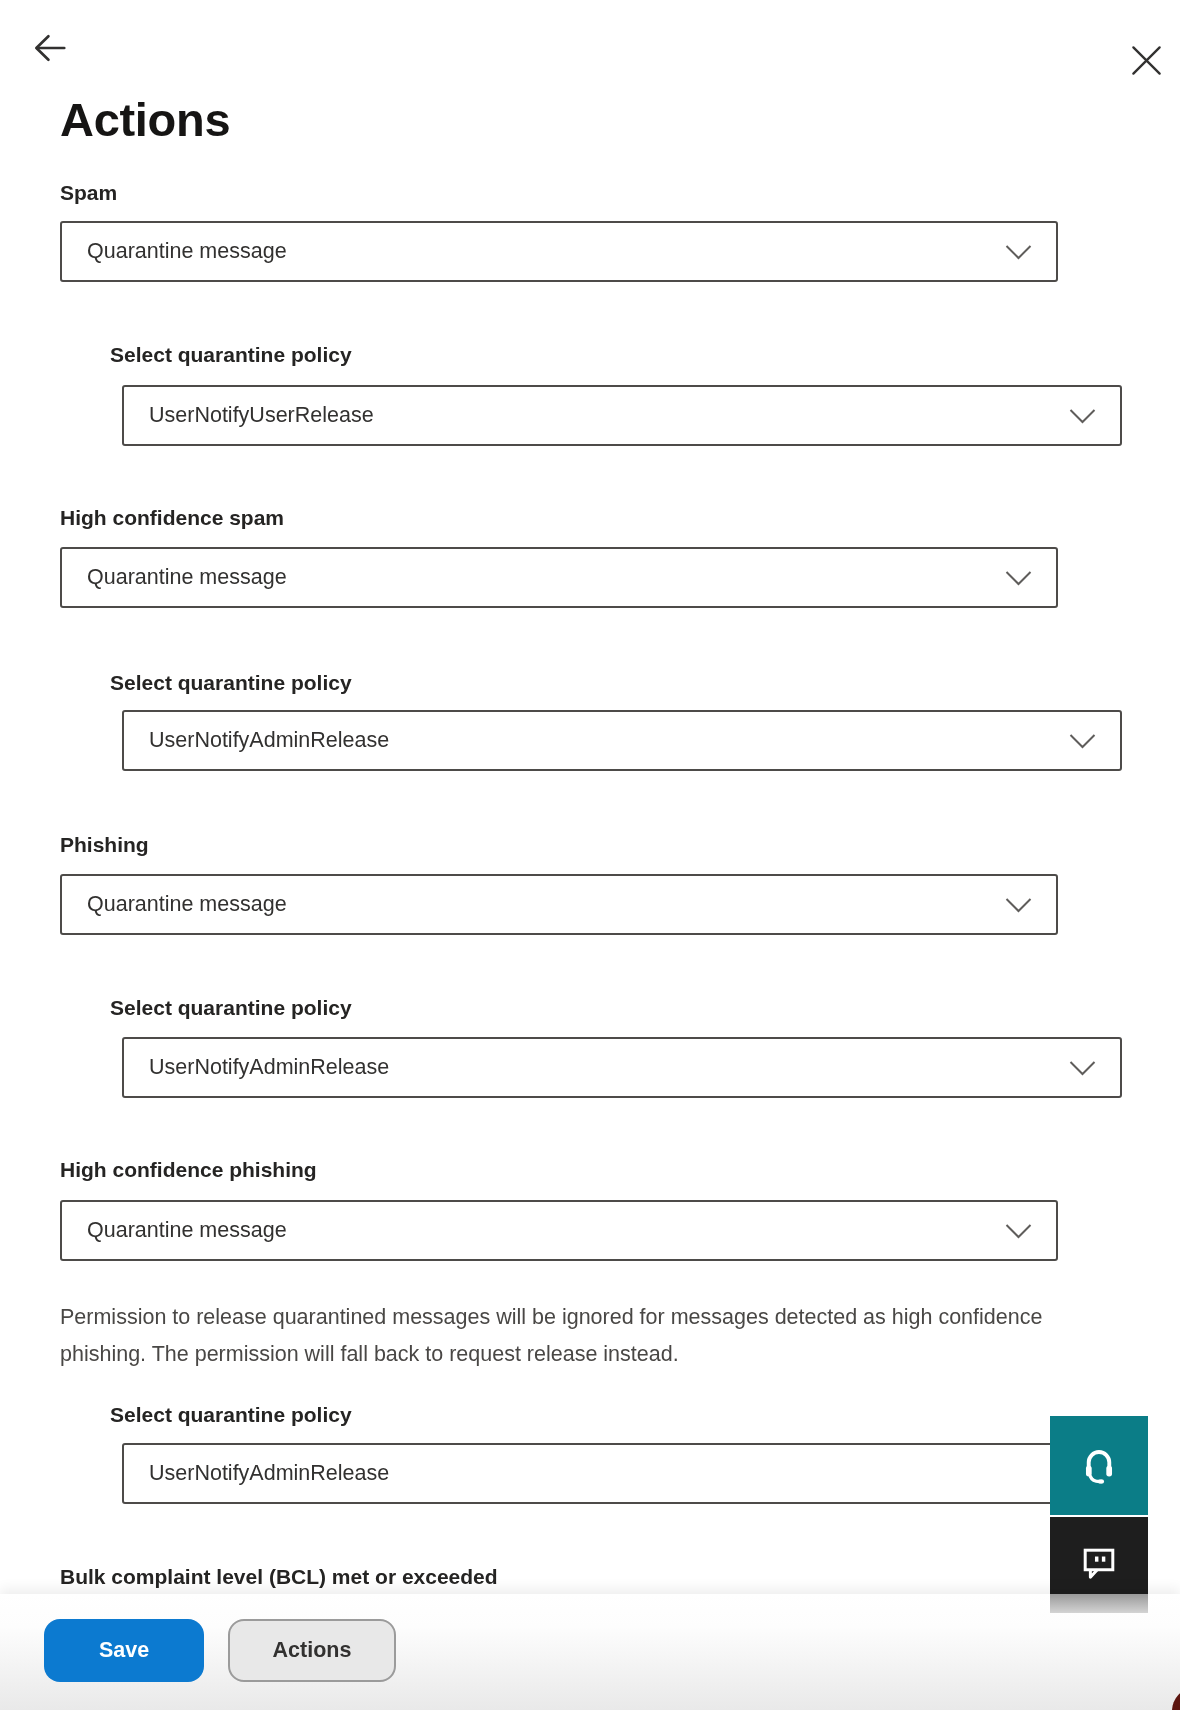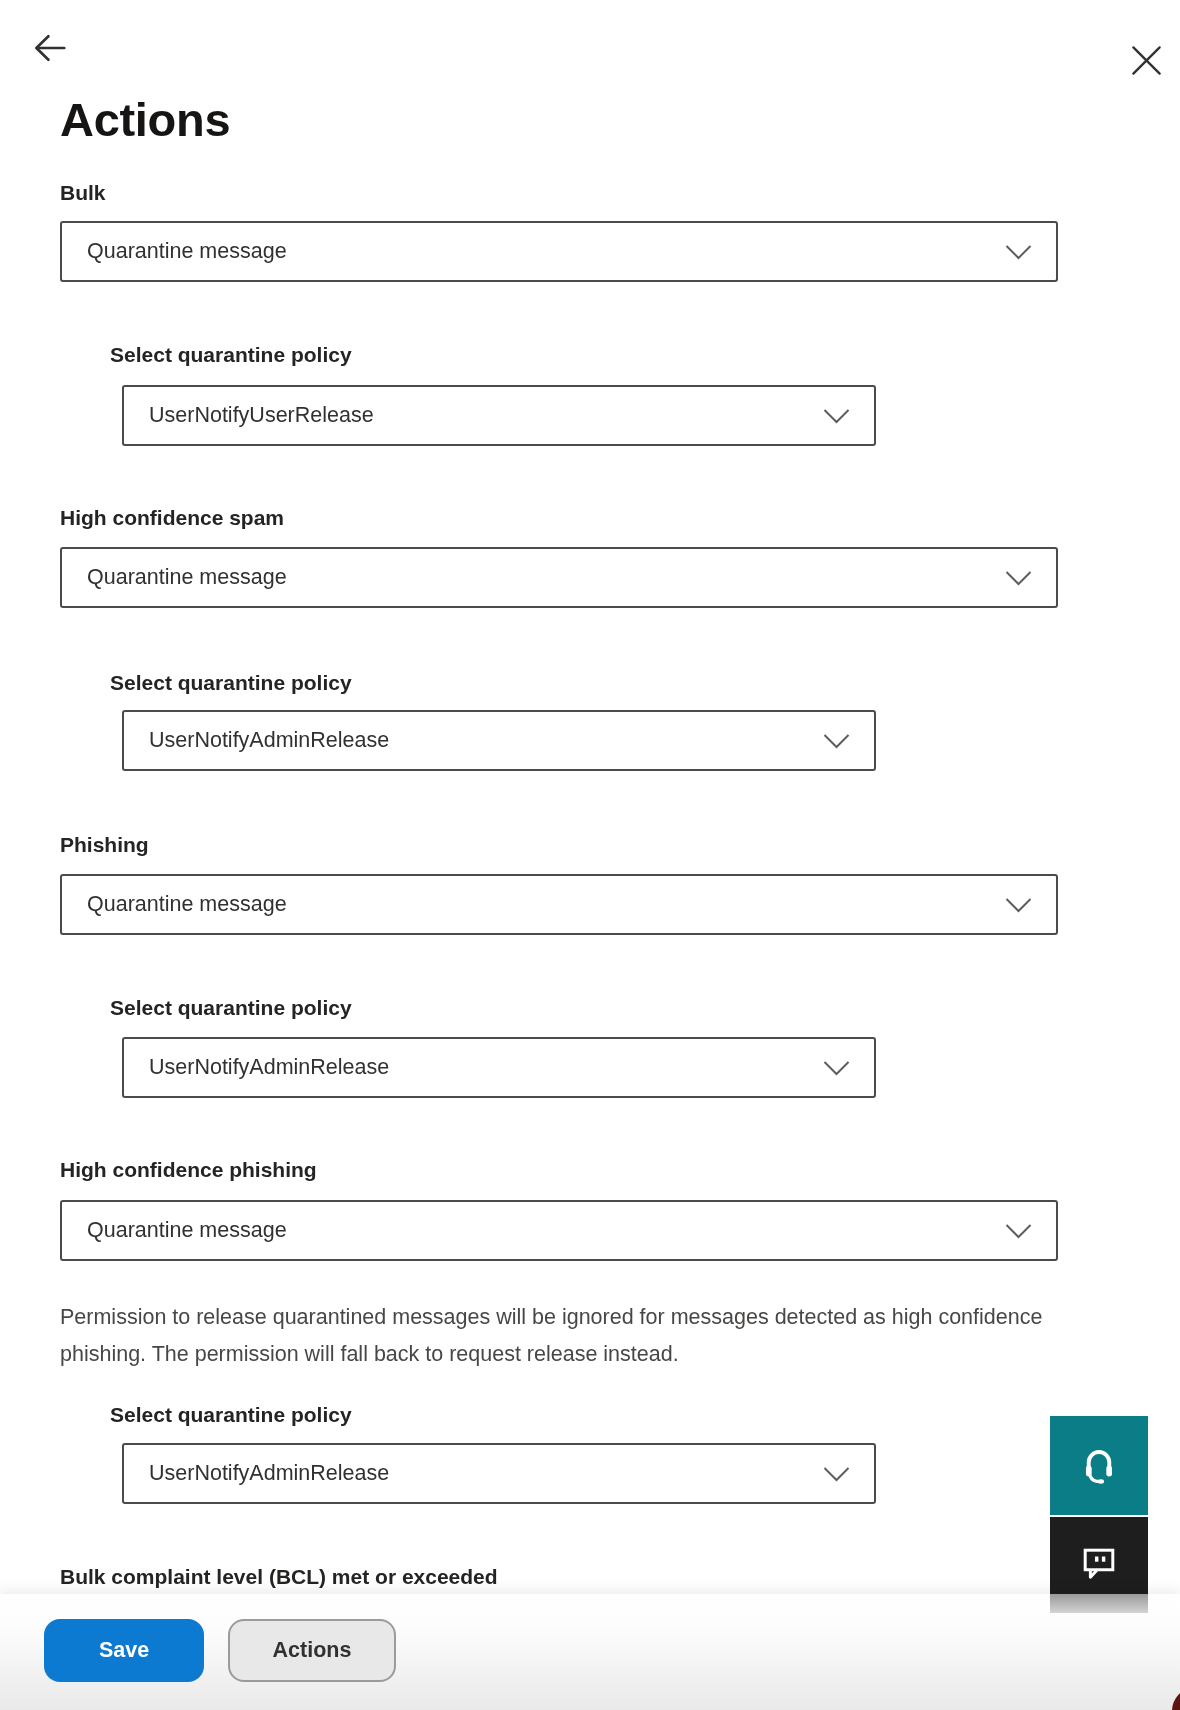--- a/index.html
+++ b/index.html
@@ -6,21 +6,21 @@
   .page{position:relative;width:1180px;height:1710px;background:#ffffff;overflow:hidden;
         font-family:"Liberation Sans",sans-serif;color:#323130;}
   .icon-btn{position:absolute;background:transparent;border:none;padding:0;cursor:pointer;
             display:flex;align-items:center;justify-content:center;}
   .title{position:absolute;left:60px;top:97px;margin:0;font-size:47px;line-height:46px;
          font-weight:700;color:#161514;letter-spacing:-0.3px;}
   .lbl{position:absolute;left:60px;font-size:21px;line-height:26px;font-weight:600;color:#252423;}
   .lbl.ind{left:110px;}
   .dd{position:absolute;left:60px;width:998px;height:61px;box-sizing:border-box;
       border:2px solid #4d4b49;border-radius:3px;background:#fff;cursor:pointer;}
-  .dd.ind{left:122px;width:754px;}
+  .dd.ind{left:122px;width:1000px;}
   .dd-val{position:absolute;left:25px;top:0;height:57px;line-height:57px;
           font-size:21.5px;color:#323130;white-space:nowrap;}
   .chev{position:absolute;right:24px;top:50%;margin-top:-8px;}
   .note{position:absolute;left:60px;top:1299px;width:995px;font-size:21.5px;
         line-height:37px;color:#494745;}
   .footer{position:absolute;left:0;top:1594px;width:1180px;height:116px;
           background:linear-gradient(180deg,rgba(255,255,255,0.55) 0%,#fdfdfd 28%,#e9e9e9 100%);
           box-shadow:0 -5px 12px rgba(0,0,0,0.07);}
   .btn{position:absolute;top:25px;height:63px;border-radius:16px;font-family:"Liberation Sans",sans-serif;
        font-size:21.5px;font-weight:600;cursor:pointer;box-sizing:border-box;}
@@ -50,21 +50,21 @@
   <button class="icon-btn" style="left:1124px;top:40px;width:44px;height:44px;">
     <span>
       <svg width="35" height="35" viewBox="0 0 24 24" fill="none" stroke="#323130" stroke-width="1.6" stroke-linecap="round">
         <path d="M3 3l18 18M21 3 3 21"></path>
       </svg>
     </span>
   </button>
 
   <h1 class="title">Actions</h1>
 
-  <div class="lbl" style="top:180px;">Bulk</div>
+  <div class="lbl" style="top:180px;">Spam</div>
   <div class="dd" style="top:221px;">
     <span class="dd-val">Quarantine message</span>
     <svg class="chev" width="27" height="16" viewBox="0 0 27 16" fill="none" stroke="#5f5d5b" stroke-width="2">
         <path d="M1.5 2l12 12 12-12"></path>
       </svg>
   </div>
   <div class="lbl ind" style="top:342px;">Select quarantine policy</div>
   <div class="dd ind" style="top:385px;">
     <span class="dd-val">UserNotifyUserRelease</span>
     <svg class="chev" width="27" height="16" viewBox="0 0 27 16" fill="none" stroke="#5f5d5b" stroke-width="2">

